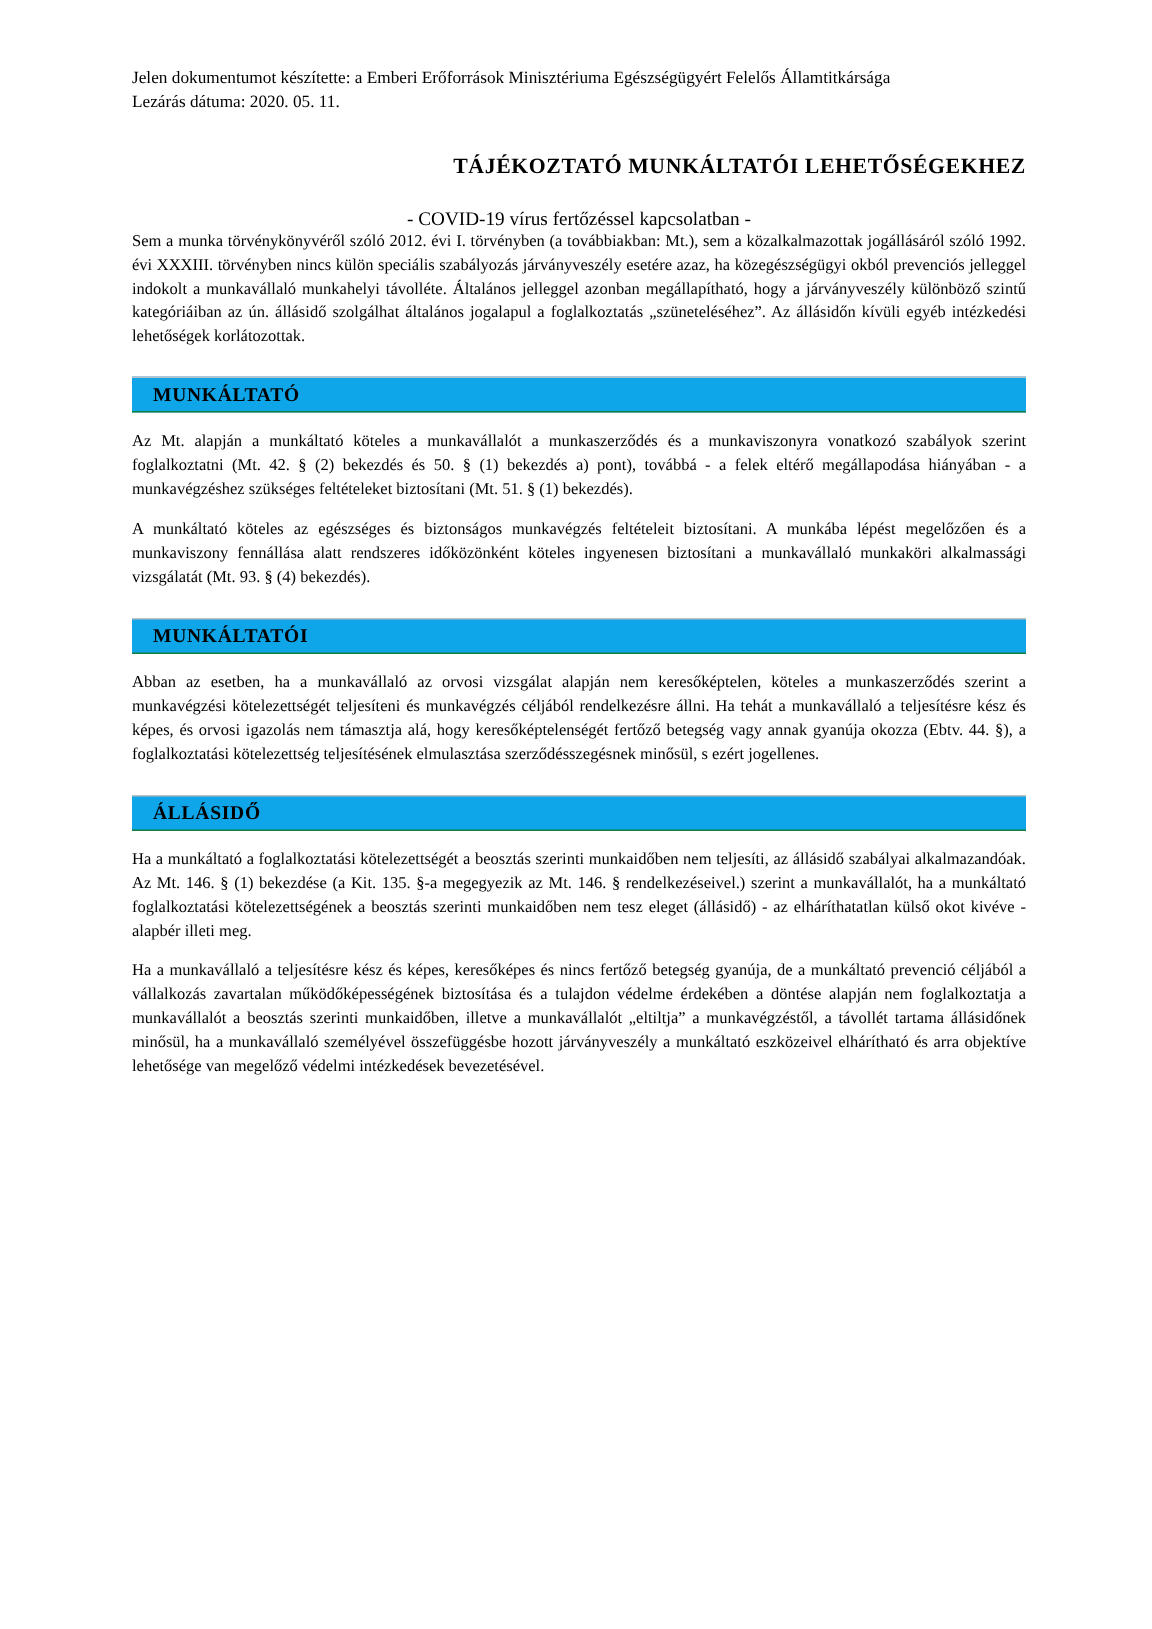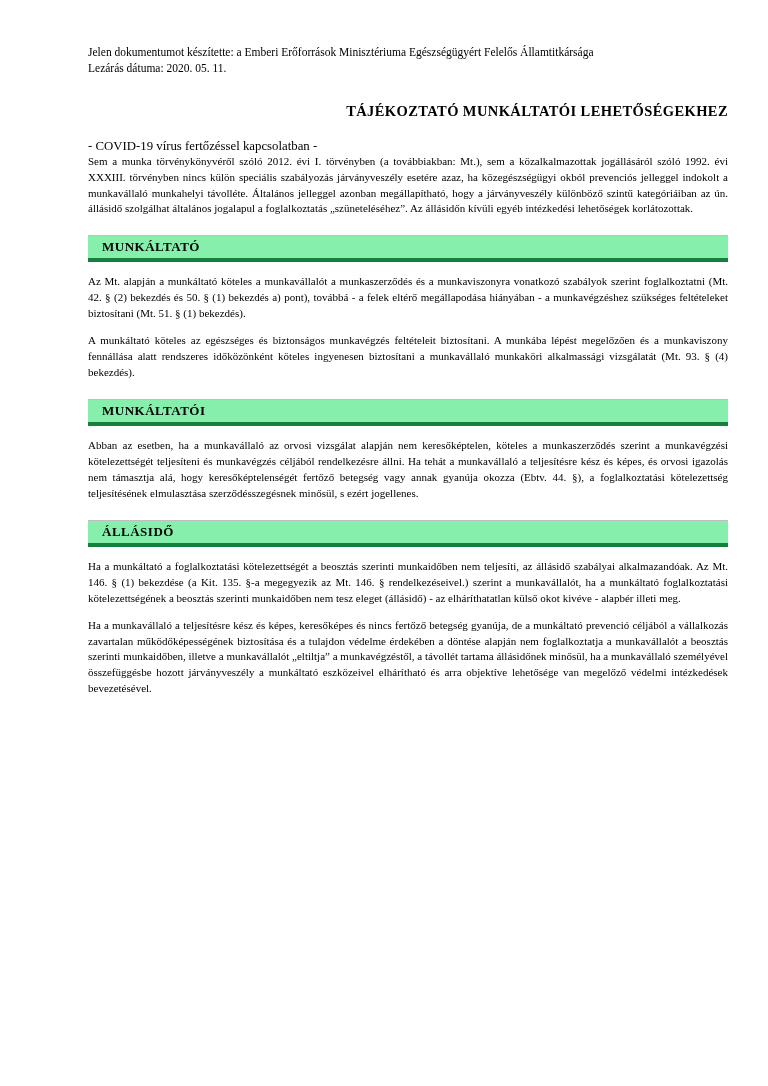--- a/index.html
+++ b/index.html
@@ -11,63 +11,64 @@
     width: 768px;
     height: 1086px;
     font-family: "Liberation Serif", "DejaVu Serif", serif;
     color: #000000;
   }
   .page {
     position: relative;
     width: 768px;
     height: 1086px;
     box-sizing: border-box;
-    padding: 44px 40px 40px 88px;
+    padding: 44px 84px 40px 88px;
     background: #ffffff;
   }
   .header-block {
     font-size: 11.5px;
     line-height: 1.42;
     margin-bottom: 26px;
   }
   .header-line {
     white-space: nowrap;
   }
   .doc-title {
     text-align: right;
     font-size: 14.5px;
     font-weight: bold;
     letter-spacing: 0.4px;
     margin-top: 22px;
     margin-bottom: 0;
   }
   .doc-subtitle {
+    text-align: center;
     font-size: 12.8px;
     margin-top: 19px;
     margin-bottom: 0;
   }
   p.body-par {
     font-size: 11px;
     line-height: 1.45;
     text-align: justify;
     margin: 0 0 11px 0;
     text-indent: 0;
   }
   .intro {
     margin-top: 28px;
   }
   .section-head {
-    background: #86efac;
+    background: #0ea5e9;
     font-size: 13px;
     font-weight: bold;
     letter-spacing: 0.5px;
     padding: 3px 0 3px 14px;
     margin: 18px 0 12px 0;
     border-top: 1px solid #bfbfbf;
-    border-bottom: 4px solid #15803d;
+    border-bottom: 1px solid #15803d;
   }
   .gap-par {
     margin-top: 14px;
   }
   .section-body p:last-child {
     margin-bottom: 0;
   }
 </style>
 </head>
 <body>

